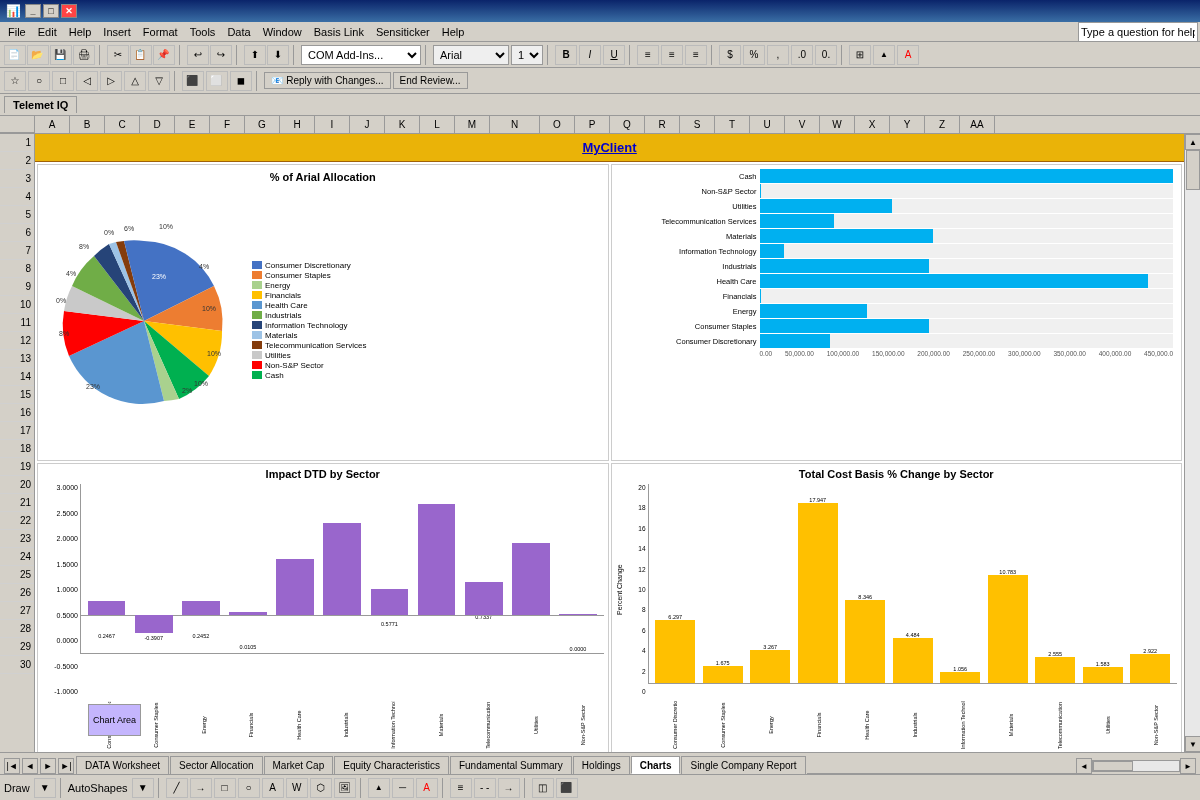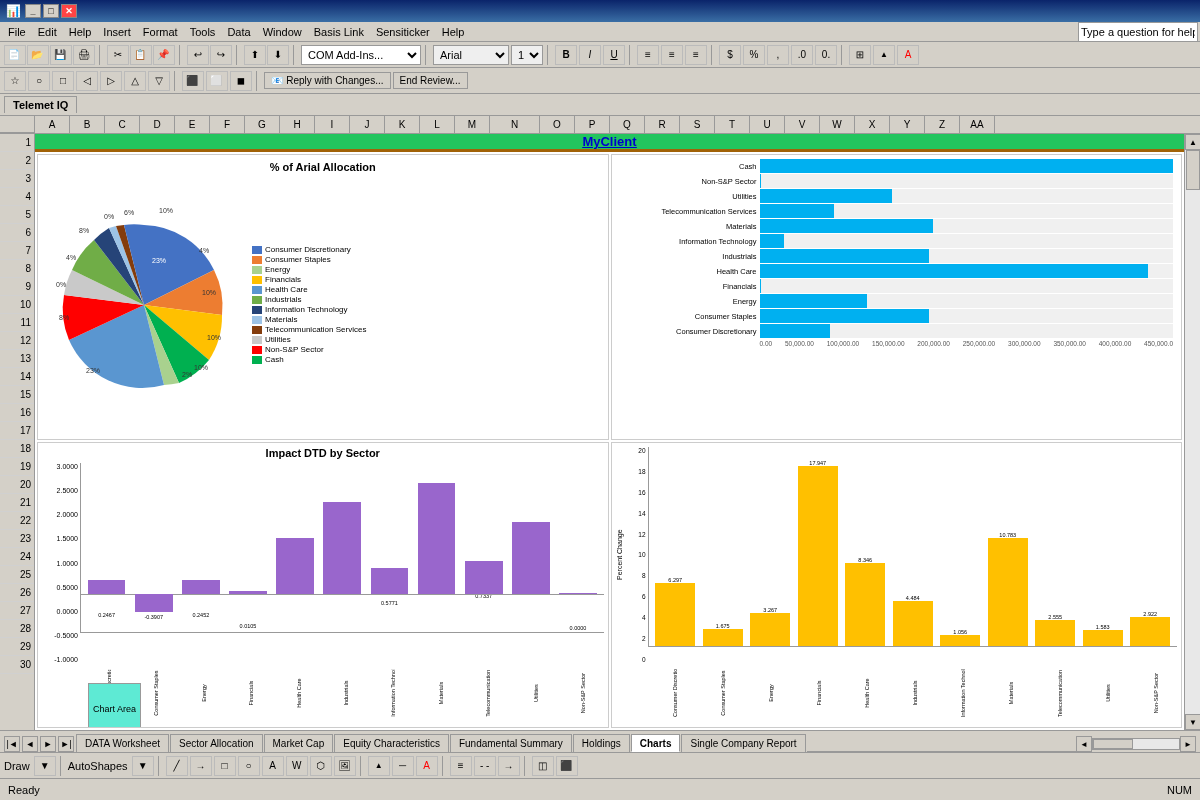--- a/index.html
+++ b/index.html
@@ -122,30 +122,30 @@
     
     
     #charts-area {
       flex: 1;
       position: relative;
       overflow: hidden;
     }
     
     
     #sheet-title {
-      height: 18px;
+      height: 28px;
       display: flex;
       align-items: center;
       justify-content: center;
       font-weight: bold;
       font-size: 12px;
       color: #0000cc;
       text-decoration: underline;
-      border-bottom: 3px solid #a16207;
-      background: #22c55e;
+      border-bottom: 1px solid #a16207;
+      background: #eab308;
     }
     
     
     #charts-container {
       display: grid;
       grid-template-columns: 1fr 1fr;
       grid-template-rows: 1fr 1fr;
       gap: 2px;
       padding: 2px;
       height: calc(100% - 18px);
@@ -262,23 +262,23 @@
       display: flex;
       align-items: center;
       padding: 0 4px;
       gap: 2px;
       border-top: 1px solid #999;
     }
     
     
     .chart-area-label {
       position: absolute;
-      background: #5eead4;
+      background: #c4b5fd;
       border: 1px solid #999;
-      padding: 20px 4px;
+      padding: 10px 4px;
       font-size: 9px;
       pointer-events: none;
     }
     
     
     #vscrollbar {
       width: 16px;
       background: #d4d0c8;
       border-left: 1px solid #999;
       display: flex;
@@ -823,20 +823,21 @@
             <div style="flex:1; text-align:center; font-size:5.5px; transform:rotate(-90deg) translateX(-20px); transform-origin:top center; white-space:nowrap; margin-top:10px; overflow:hidden;">Materials</div>
             <div style="flex:1; text-align:center; font-size:5.5px; transform:rotate(-90deg) translateX(-20px); transform-origin:top center; white-space:nowrap; margin-top:10px; overflow:hidden;">Telecommunication Services</div>
             <div style="flex:1; text-align:center; font-size:5.5px; transform:rotate(-90deg) translateX(-20px); transform-origin:top center; white-space:nowrap; margin-top:10px; overflow:hidden;">Utilities</div>
             <div style="flex:1; text-align:center; font-size:5.5px; transform:rotate(-90deg) translateX(-20px); transform-origin:top center; white-space:nowrap; margin-top:10px; overflow:hidden;">Non-S&amp;P Sector</div>
           </div>
 
           <div class="chart-area-label" style="left:50px; top:240px;">Chart Area</div>
         </div>
 
         <div class="chart-box" id="cost-basis-chart" style="padding:4px;">
+          <div class="chart-title">Total Cost Basis % Change by Sector</div>
           <div style="display:flex; flex:1; min-height:0;">
 
             <div style="writing-mode:vertical-rl; transform:rotate(180deg); font-size:7px; text-align:center; width:12px; flex-shrink:0;">Percent Change</div>
 
             <div style="display:flex; flex-direction:column; justify-content:space-between; width:20px; font-size:6.5px; text-align:right; padding-right:2px; flex-shrink:0;">
               <span>20</span>
               <span>18</span>
               <span>16</span>
               <span>14</span>
               <span>12</span>
@@ -979,17 +980,13 @@
     <div class="tb-btn" style="color:red;">A</div>
     <div class="tb-sep"></div>
     <div class="tb-btn">≡</div>
     <div class="tb-btn">- -</div>
     <div class="tb-btn">→</div>
     <div class="tb-sep"></div>
     <div class="tb-btn">◫</div>
     <div class="tb-btn">⬛</div>
   </div>
 
-  <div id="statusbar">
-    <span>Ready</span>
-    <span>NUM</span>
-  </div>
 </div>
 
 </body></html>

